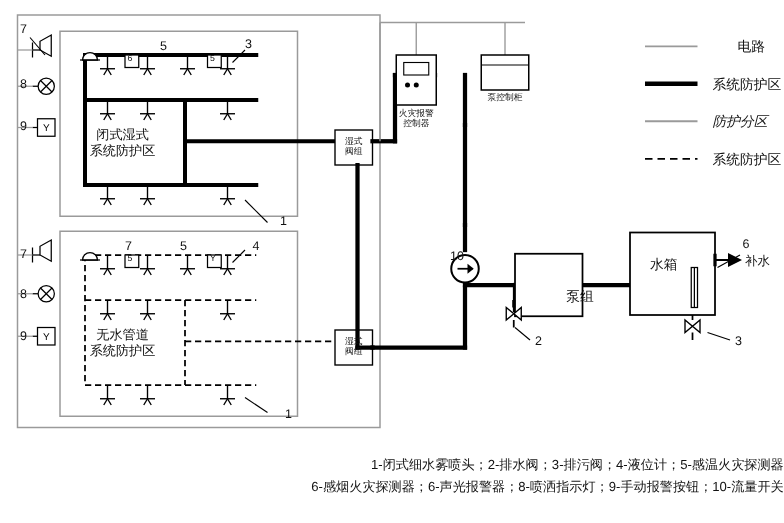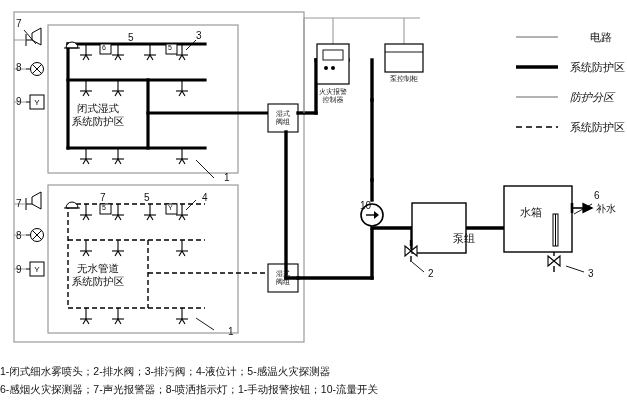--- a/index.html
+++ b/index.html
@@ -3,21 +3,21 @@
 <meta charset="utf-8">
 <style>
   html,body{margin:0;padding:0;}
   body{width:627px;height:418px;background:#ffffff;font-family:"Liberation Sans",sans-serif;position:relative;overflow:hidden;}
   #diagram{position:absolute;left:0;top:0;width:627px;height:418px;}
   .lbl{position:absolute;font-size:10px;color:#111;white-space:nowrap;}
   .lbl-cn{position:absolute;font-size:10.5px;color:#111;line-height:13px;text-align:center;white-space:nowrap;margin-top:12px;}
   .legend-text{position:absolute;font-size:11px;color:#111;white-space:nowrap;}
   .zone-label{position:absolute;font-size:10.5px;color:#111;line-height:13px;text-align:center;}
   .box-text{position:absolute;font-size:7px;color:#111;line-height:8px;text-align:center;white-space:nowrap;}
-  .caption{position:absolute;left:0;width:627px;text-align:left;font-size:10.5px;color:#111;}
+  .caption{position:absolute;left:0;width:627px;text-align:right;font-size:10.5px;color:#111;}
 </style>
 </head>
 <body>
 
 <svg id="diagram" viewBox="0 0 627 418" xmlns="http://www.w3.org/2000/svg">
   <defs>
     <marker id="arrowDown" markerWidth="6" markerHeight="6" refX="3" refY="5" orient="auto">
       <path d="M0,0 L3,6 L6,0 Z" fill="#000"></path>
     </marker>
     <marker id="arrowSm" markerWidth="7" markerHeight="7" refX="6" refY="3.5" orient="auto">
@@ -370,13 +370,13 @@
   <line x1="2" y1="37" x2="44" y2="37" stroke="#000" stroke-width="3.6"></line>
   <line x1="2" y1="67" x2="44" y2="67" stroke="#9a9a9a" stroke-width="1.6"></line>
   <line x1="2" y1="97" x2="44" y2="97" stroke="#000" stroke-width="1.4" stroke-dasharray="6,4"></line>
 </svg>
 <div class="legend-text" style="left:590px;top:30px;">电路</div>
 <div class="legend-text" style="left:570px;top:60px;">系统防护区</div>
 <div class="legend-text" style="left:570px;top:90px;font-style:italic;">防护分区</div>
 <div class="legend-text" style="left:570px;top:120px;">系统防护区</div>
 
 <div class="caption" style="top:365px;">1-闭式细水雾喷头；2-排水阀；3-排污阀；4-液位计；5-感温火灾探测器</div>
-<div class="caption" style="top:383px;">6-感烟火灾探测器；7-声光报警器；8-喷洒指示灯；1-手动报警按钮；10-流量开关</div>
+<div class="caption" style="top:383px;">6-感烟火灾探测器；6-声光报警器；8-喷洒指示灯；9-手动报警按钮；10-流量开关</div>
 
 </body></html>

